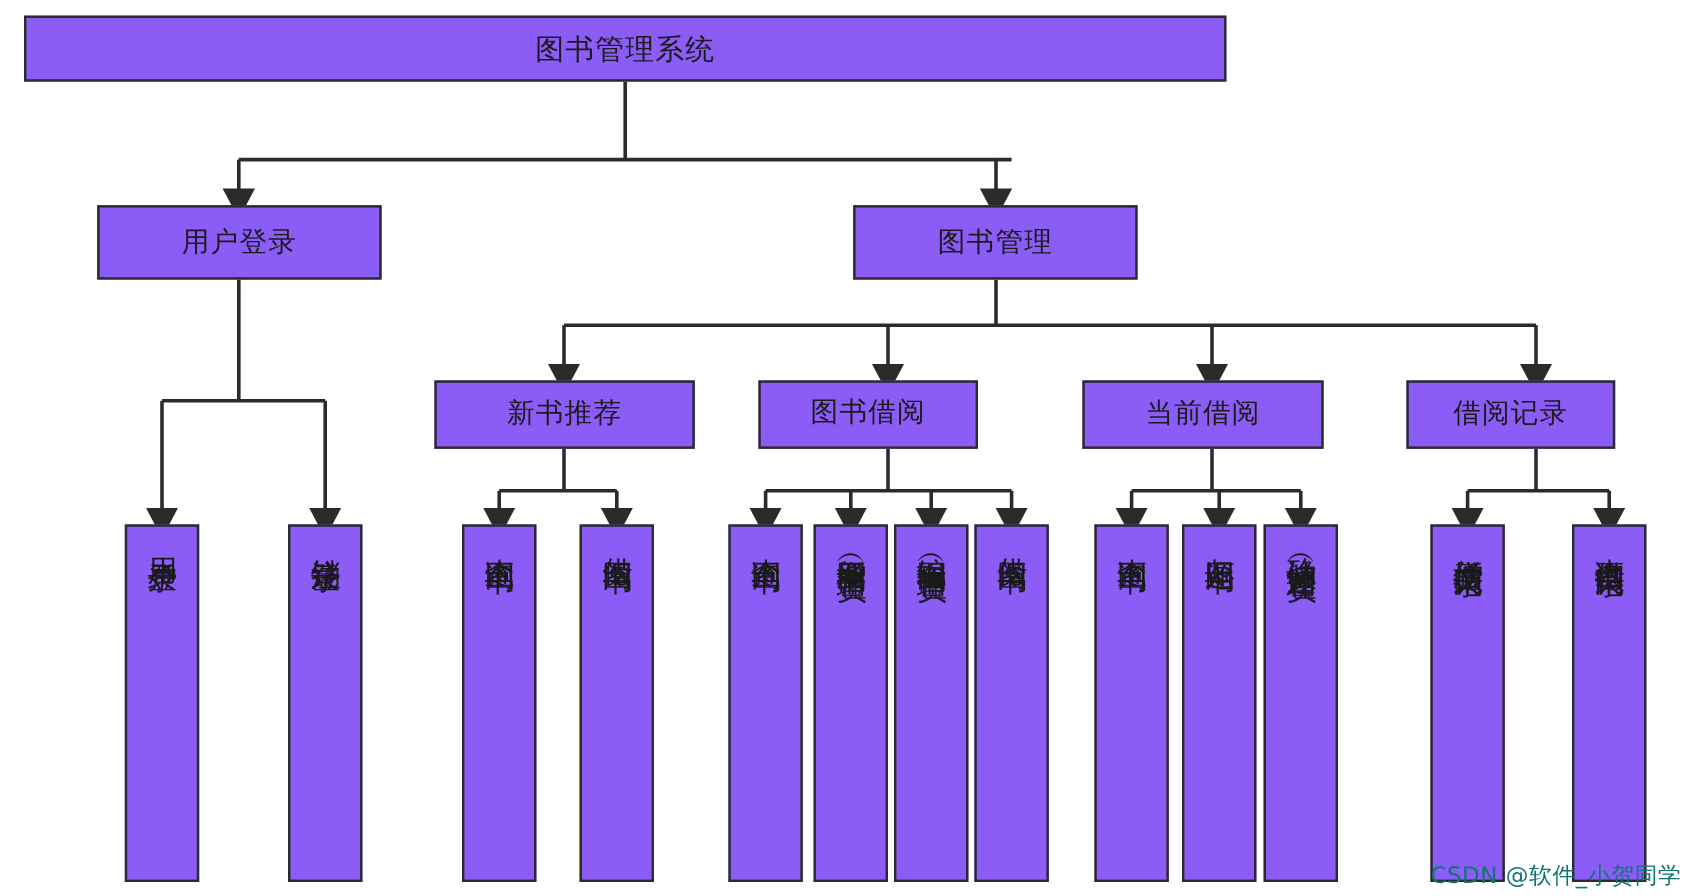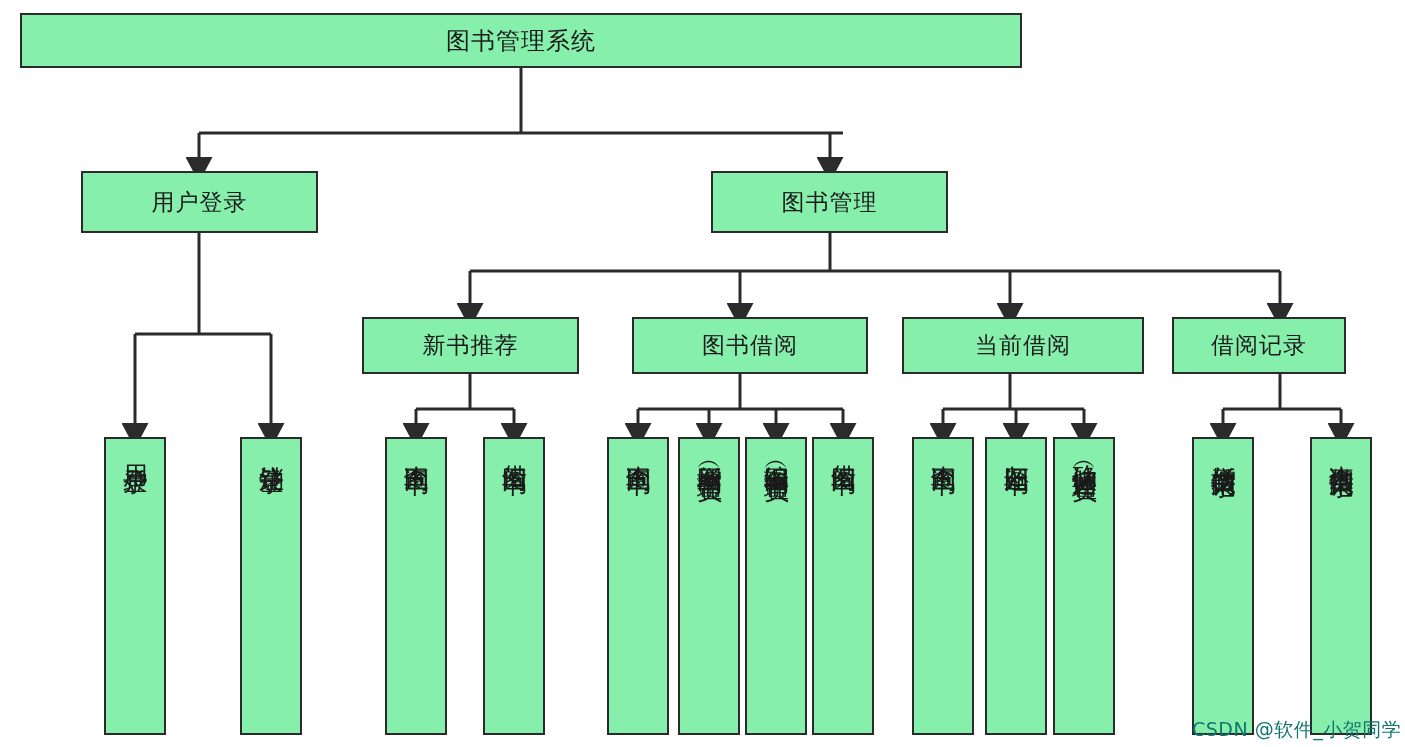--- a/index.html
+++ b/index.html
@@ -22,21 +22,21 @@
     position: absolute;
     left: 0;
     top: 0;
     width: 1405px;
     height: 747px;
     pointer-events: none;
   }
   .node {
     position: absolute;
     box-sizing: border-box;
-    background: #86efac;
+    background: #8b5cf6;
     border: 2px solid #2b2b2b;
     display: flex;
     align-items: center;
     justify-content: center;
     color: #1a1a1a;
   }
   .node-h {
     font-size: 23px;
     line-height: 1;
     letter-spacing: 1px;
@@ -130,24 +130,24 @@
   <div class="node" style="left:81px; top:171px; width:237px; height:62px;">
     <span class="node-h">用户登录</span>
   </div>
   <div class="node" style="left:711px; top:171px; width:237px; height:62px;">
     <span class="node-h">图书管理</span>
   </div>
 
   <div class="node" style="left:362px; top:317px; width:217px; height:57px;">
     <span class="node-h">新书推荐</span>
   </div>
-  <div class="node" style="left:632px; top:317px; width:236px; height:57px;">
+  <div class="node" style="left:632px; top:317px; width:183px; height:57px;font-family:Liberation Mono, monospace;">
     <span class="node-h">图书借阅</span>
   </div>
-  <div class="node" style="left:902px; top:317px; width:242px; height:57px;">
+  <div class="node" style="left:902px; top:317px; width:201px; height:57px;">
     <span class="node-h">当前借阅</span>
   </div>
   <div class="node" style="left:1172px; top:317px; width:174px; height:57px;">
     <span class="node-h">借阅记录</span>
   </div>
 
   <div class="node node-leaf" style="left:104px; top:437px; width:62px; height:298px;">
     <span class="node-v">用户登录</span>
   </div>
   <div class="node node-leaf" style="left:240px; top:437px; width:62px; height:298px;">

